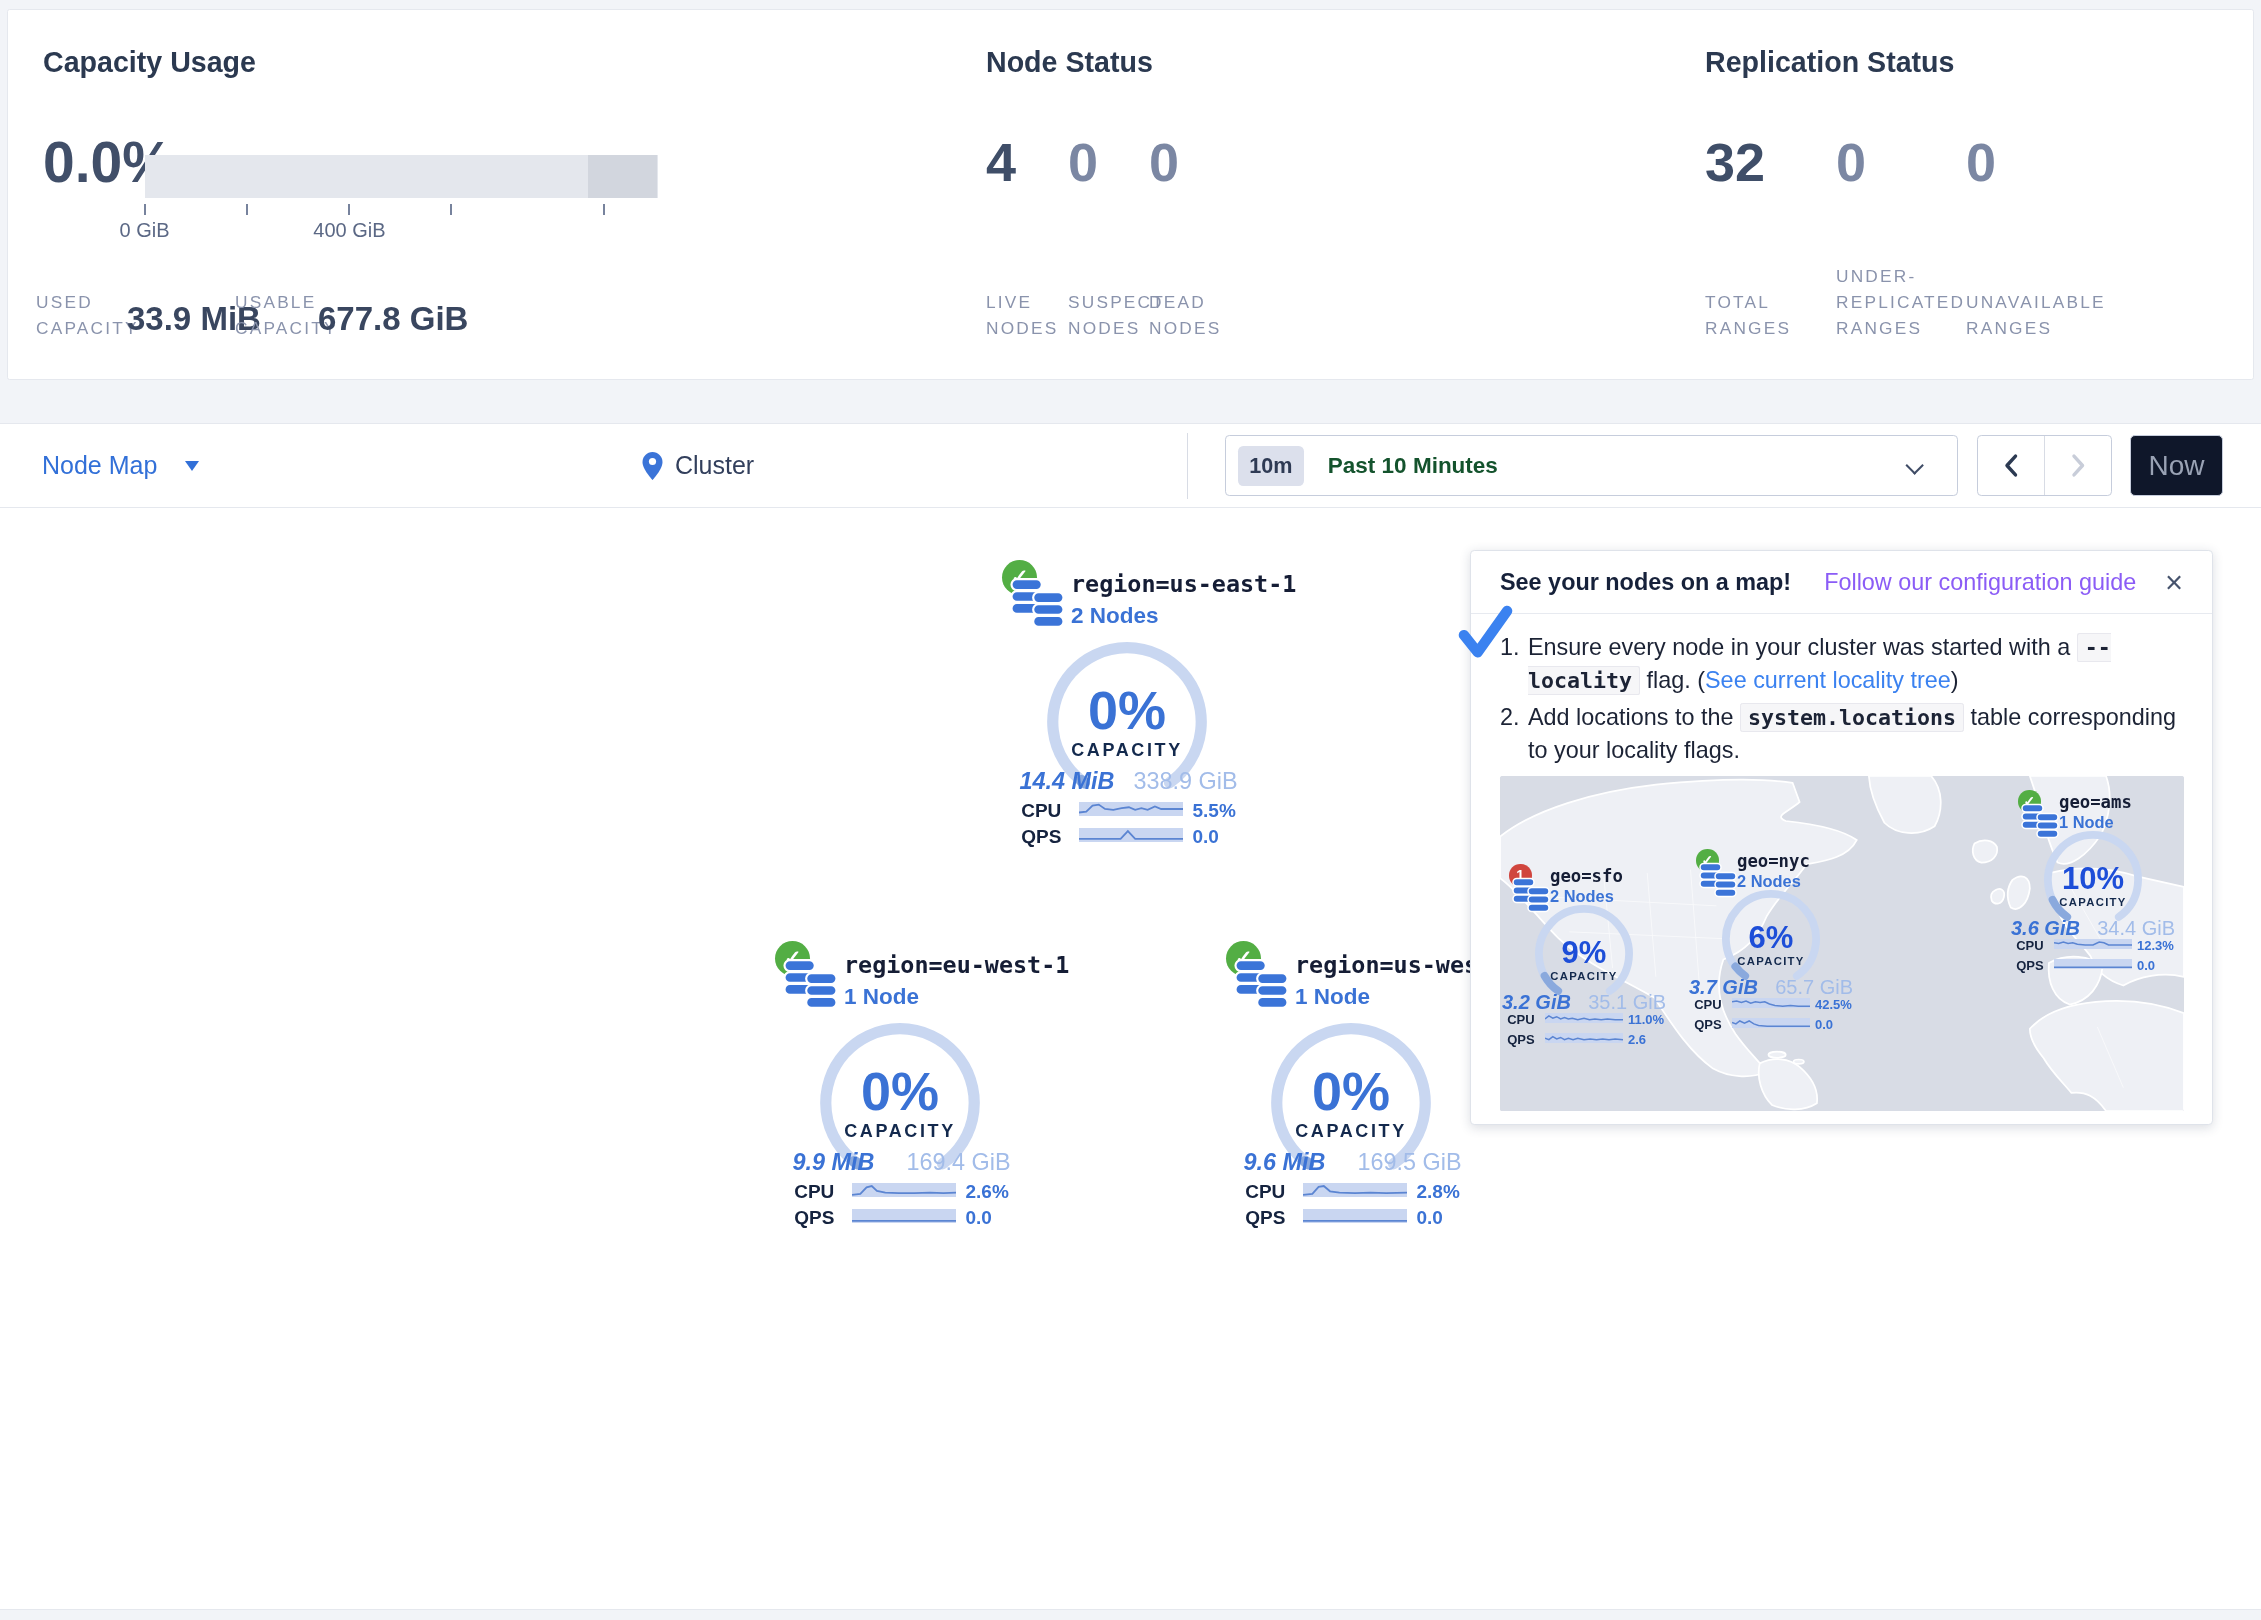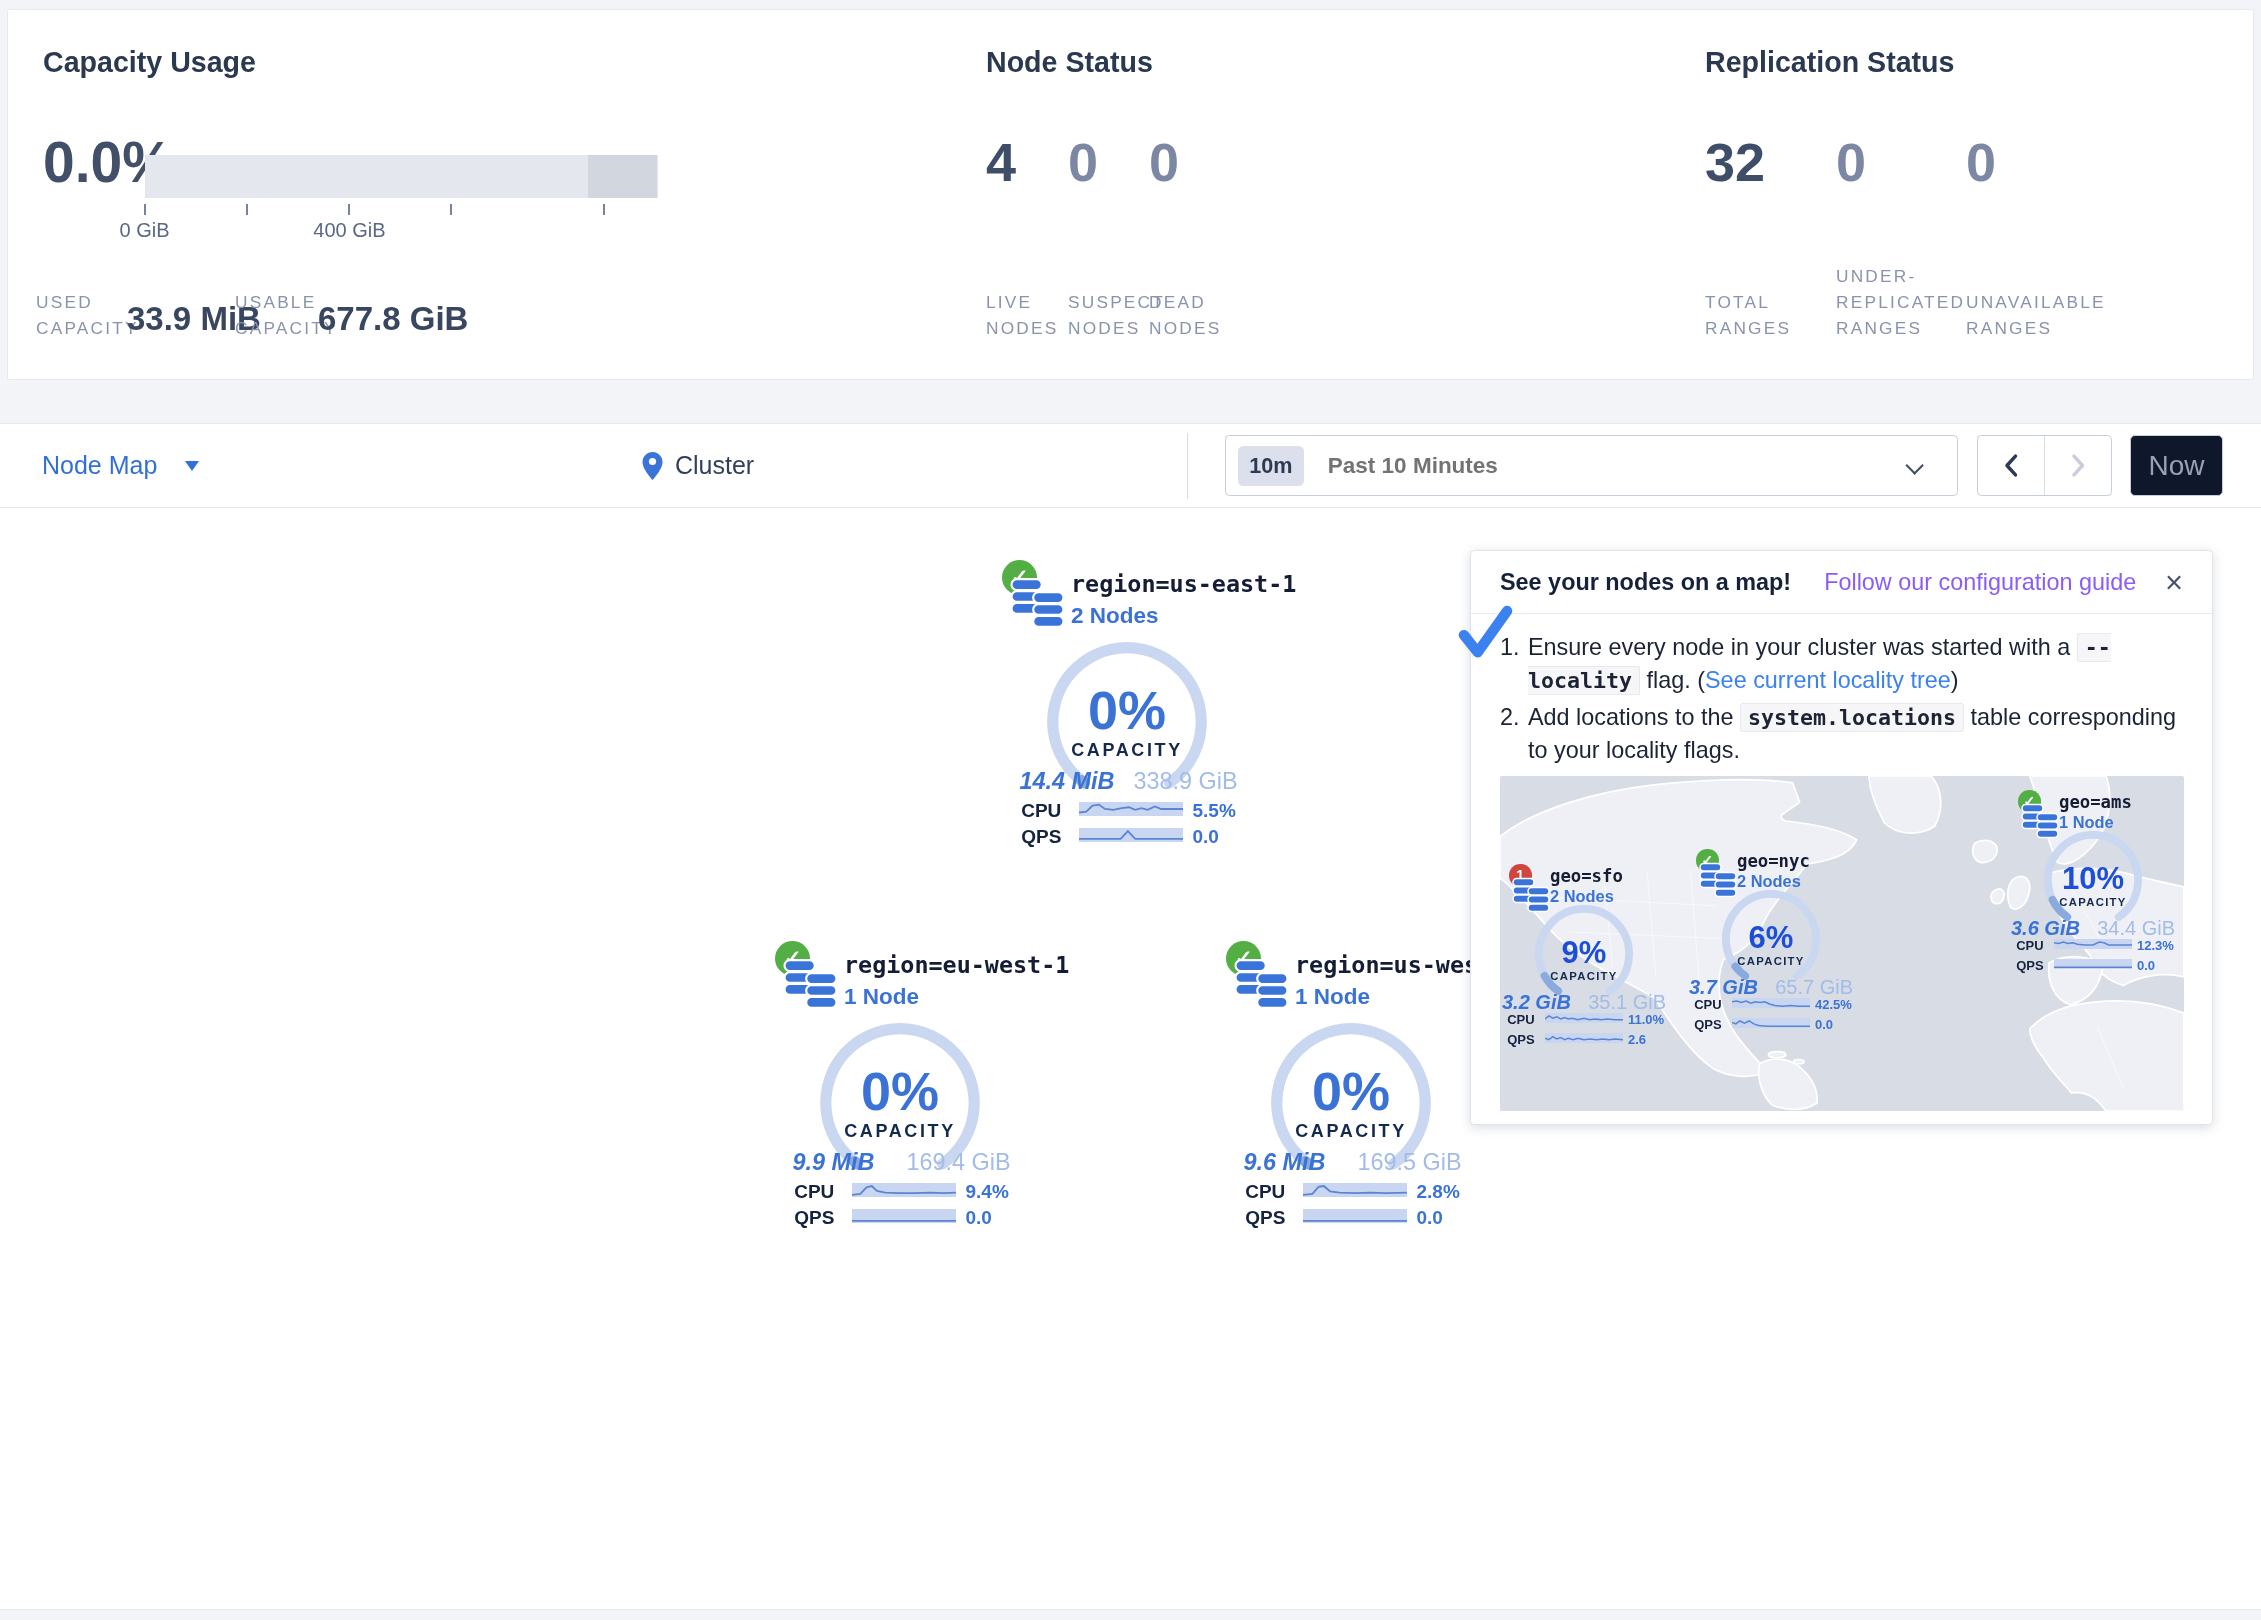--- a/index.html
+++ b/index.html
@@ -25,21 +25,21 @@
   .metric-col.primary .metric-value{color:#3f4e68;}
 
   
   .toolbar{position:absolute;left:0;top:423px;width:2261px;height:85px;background:#fff;border-top:0.9px solid #e5e8ee;border-bottom:0.9px solid #e5e8ee;box-sizing:border-box;}
   .view-select{position:absolute;left:42px;top:0;height:100%;display:flex;align-items:center;gap:28px;color:#3270d8;font-size:25px;cursor:pointer;}
   .tri-down{width:0;height:0;border-left:7.8px solid transparent;border-right:7.8px solid transparent;border-top:10.4px solid #3270d8;}
   .crumb{position:absolute;left:642px;top:0;height:100%;display:flex;align-items:center;gap:12px;font-size:25px;color:#323f5c;}
   .tb-divider{position:absolute;left:1187px;top:8.7px;width:0.9px;height:66px;background:#d8dce5;}
   .timebox{position:absolute;left:1225px;top:11.3px;width:733px;height:61px;border:0.9px solid #c6cddc;border-radius:4.3px;box-sizing:border-box;display:flex;align-items:center;background:#fff;}
   .time-badge{margin-left:12px;padding:7px 11.3px;background:#dce0ec;border-radius:5.2px;font-size:21.6px;font-weight:700;color:#2e3a54;}
-  .time-label{margin-left:24px;font-size:22.5px;font-weight:600;color:#737373;}
+  .time-label{margin-left:24px;font-size:22.5px;font-weight:600;color:#14532d;}
   .select-chev{position:absolute;right:36px;top:22.5px;width:11.3px;height:11.3px;border-right:2.2px solid #3f4c66;border-bottom:2.2px solid #3f4c66;transform:rotate(45deg);}
   .arrowbox{position:absolute;left:1977px;top:11.3px;width:135px;height:61px;border:0.9px solid #c6cddc;border-radius:4.3px;box-sizing:border-box;display:flex;background:#fff;}
   .arrow-btn{flex:1;display:flex;align-items:center;justify-content:center;cursor:pointer;}
   .arrow-btn:first-child{border-right:0.9px solid #d8dce5;}
   .now-btn{position:absolute;left:2130px;top:11.3px;width:93px;height:61px;border:0.9px solid #c6cddc;border-radius:5px;box-sizing:border-box;display:flex;align-items:center;justify-content:center;font-size:28px;color:#99a2b4;background:#0f172a;cursor:pointer;}
 
   
   .main-area{position:absolute;left:0;top:508px;width:2261px;height:1101px;background:#fff;}
   .footer-strip{position:absolute;left:0;top:1609px;width:2261px;height:11.3px;background:#f2f4f8;border-top:0.9px solid #e5e8ee;box-sizing:border-box;}
 
@@ -247,21 +247,21 @@
     <div class="rw-vals">
       <span class="val-used">9.9 MiB</span>
       <span class="val-total">169.4 GiB</span>
     </div>
     <div class="rw-row cpu">
       <span class="row-label">CPU</span>
       <svg class="row-spark" width="104" height="14" viewBox="0 0 100 16" preserveAspectRatio="none">
         <rect width="100" height="16" fill="#c9d6f1"></rect>
         <polyline fill="none" stroke="#5b85d2" stroke-width="1.8" vector-effect="non-scaling-stroke" points="0,13.5 8,12.5 14,5 19,3.5 24,9 32,11 45,11.5 60,11.5 75,11 88,11.5 100,11"></polyline>
       </svg>
-      <span class="row-value">9.4%</span>
+      <span class="row-value">2.6%</span>
     </div>
     <div class="rw-row qps">
       <span class="row-label">QPS</span>
       <svg class="row-spark" width="104" height="14" viewBox="0 0 100 16" preserveAspectRatio="none">
         <rect width="100" height="16" fill="#c9d6f1"></rect>
         <polyline fill="none" stroke="#5b85d2" stroke-width="1.8" vector-effect="non-scaling-stroke" points="0,13.5 100,13.5"></polyline>
       </svg>
       <span class="row-value">0.0</span>
     </div>
   </div>

